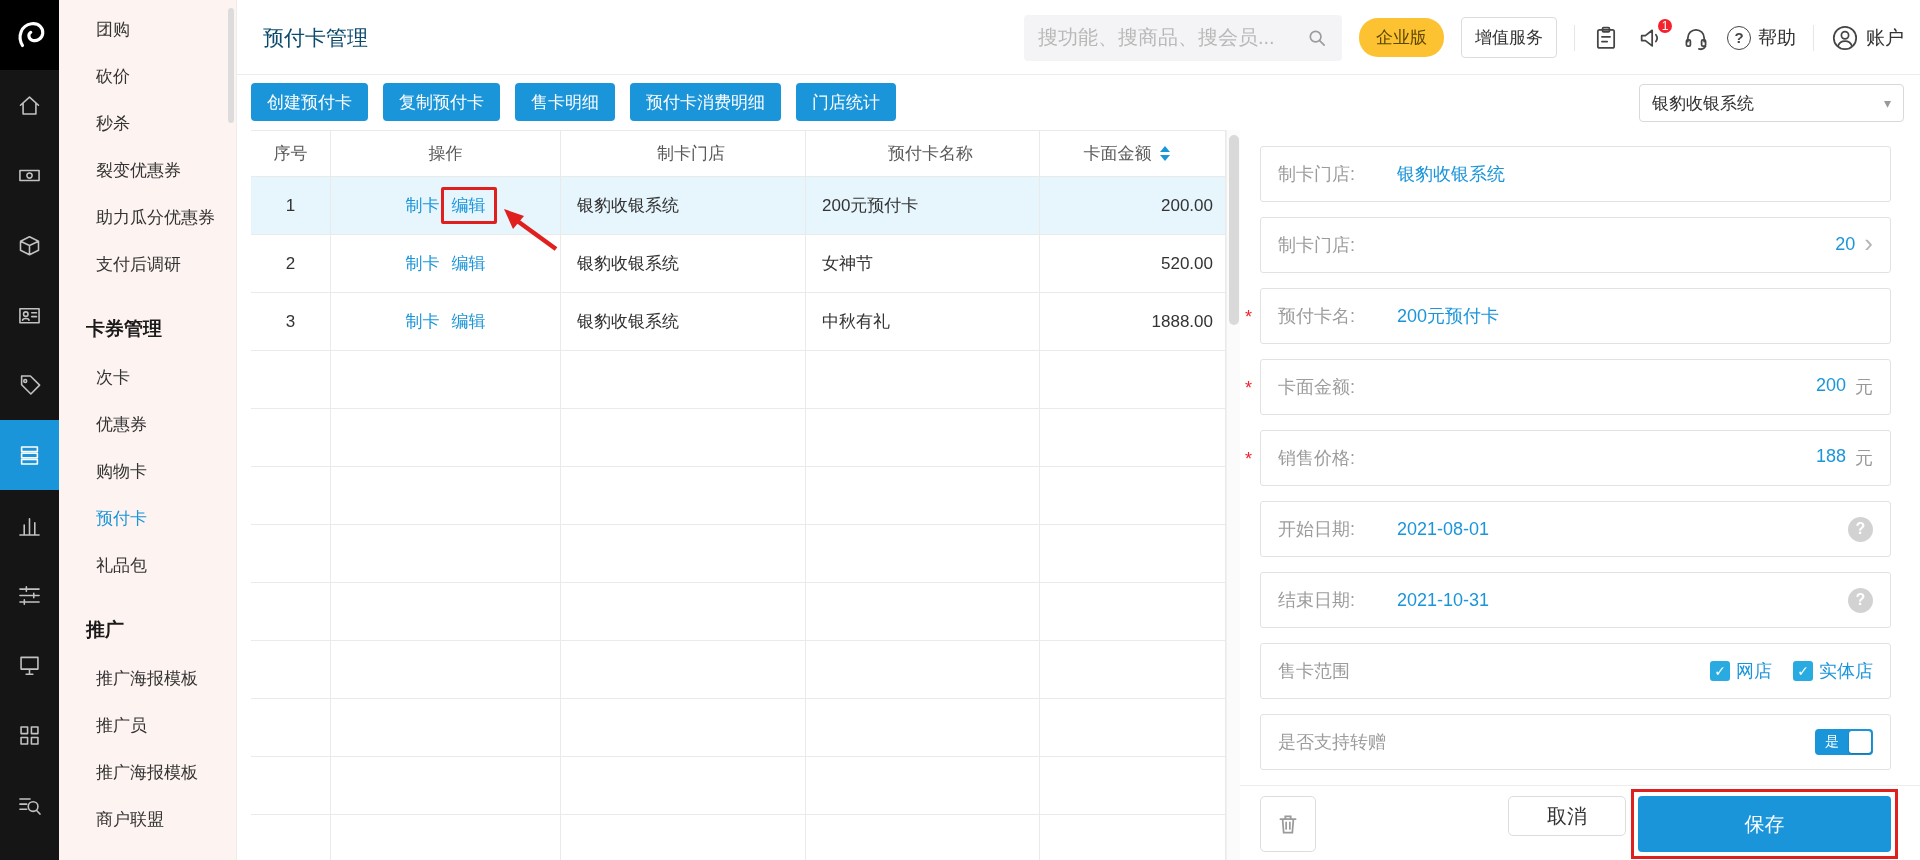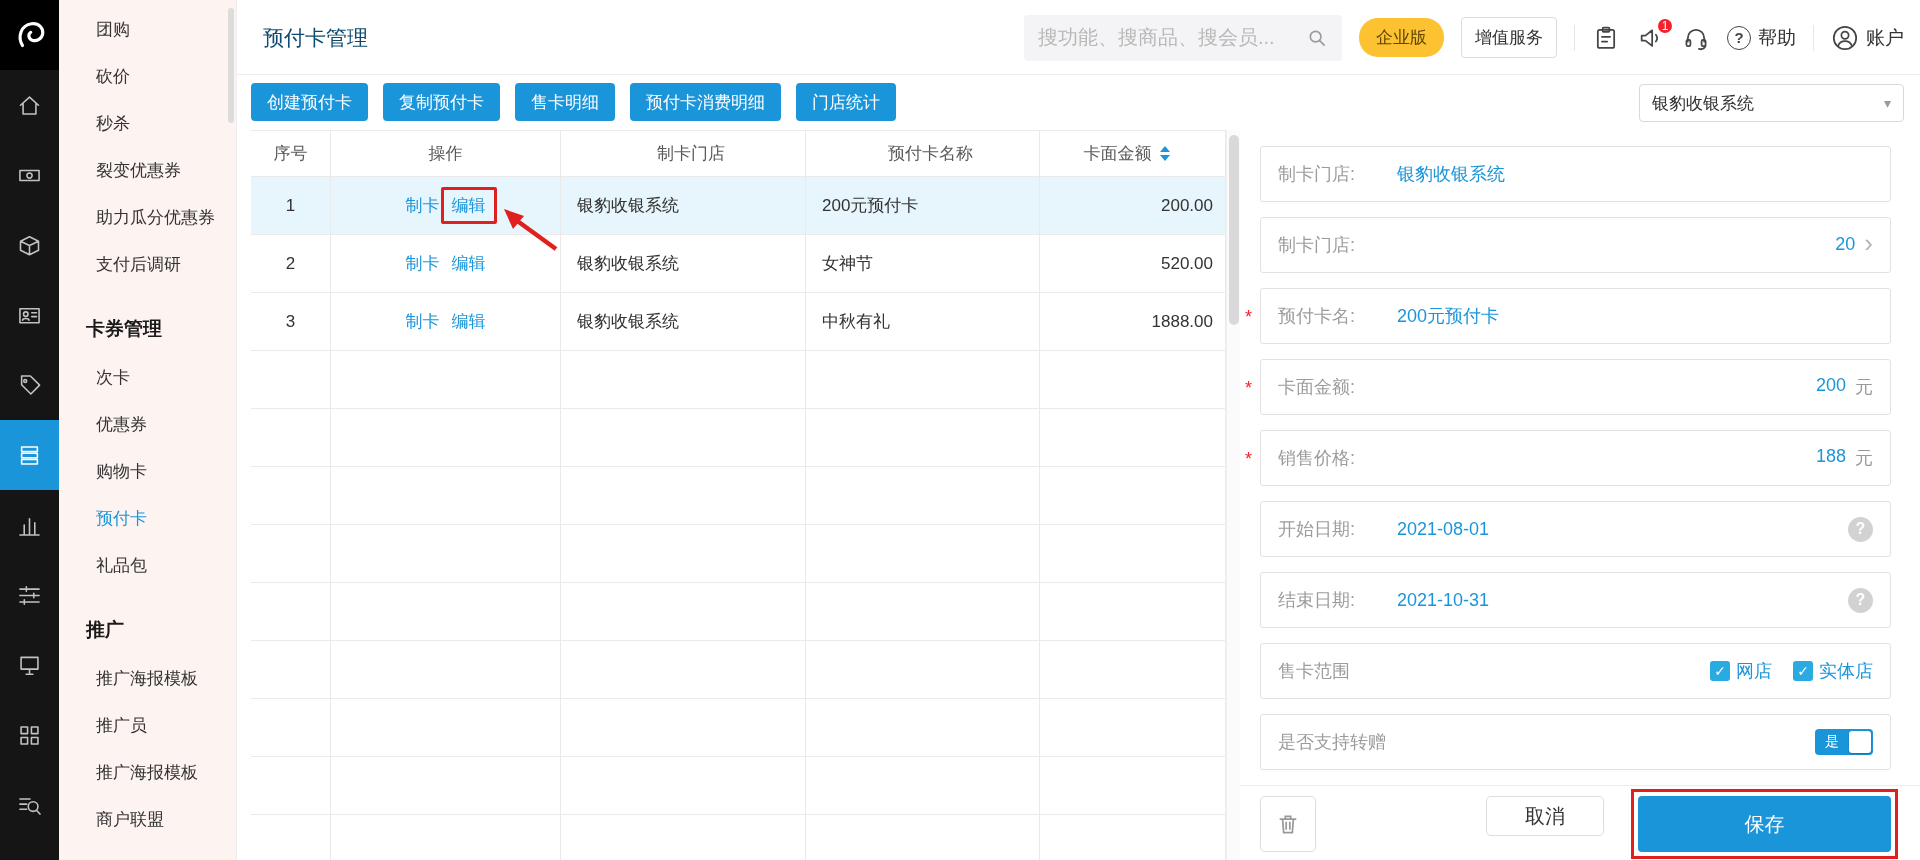--- a/index.html
+++ b/index.html
@@ -86,21 +86,21 @@
 .helpc{width:25px;height:25px;border-radius:50%;background:#d2d2d2;color:#fff;font-size:16px;display:flex;align-items:center;justify-content:center;font-weight:bold;cursor:pointer;}
 .cbg{display:inline-flex;align-items:center;gap:6px;margin-left:12px;cursor:pointer;}
 .cb{width:20px;height:20px;border-radius:3px;background:#29abe2;color:#fff;font-size:14px;display:flex;align-items:center;justify-content:center;}
 .cbl{color:#1b95da;font-size:18px;}
 .toggle{width:58px;height:26px;background:#1b95da;border-radius:4px;position:relative;display:inline-flex;align-items:center;cursor:pointer;}
 .tg-text{color:#fff;font-size:14px;margin-left:10px;}
 .tg-knob{position:absolute;right:2px;top:2px;width:22px;height:22px;background:#fff;border-radius:3px;box-shadow:0 1px 2px rgba(0,0,0,.25);}
 .p-bottom{position:absolute;left:0;right:0;bottom:0;height:75px;border-top:1px solid #ececec;background:#fff;}
 .trash-btn{position:absolute;left:20px;top:10px;width:56px;height:56px;border:1px solid #ddd;border-radius:5px;display:flex;align-items:center;justify-content:center;background:#fff;}
 .trash-btn svg{width:26px;height:26px;stroke:#9a9a9a;fill:none;stroke-width:1.6;stroke-linecap:round;}
-.cancel-btn{position:absolute;left:246px;top:10px;width:118px;height:40px;border:1px solid #ddd;border-radius:5px;font-size:20px;color:#333;background:#fff;}
+.cancel-btn{position:absolute;left:268px;top:10px;width:118px;height:40px;border:1px solid #ddd;border-radius:5px;font-size:20px;color:#333;background:#fff;}
 .save-wrap{position:absolute;left:391px;top:3px;border:3px solid #e01f1f;padding:4px;}
 .save-btn{display:block;width:253px;height:56px;background:#1b95da;color:#fff;font-size:20px;border-radius:4px;}
 
 
 .anno-arrow{position:absolute;left:500px;top:205px;width:62px;height:50px;z-index:4;pointer-events:none;}
 </style>
 </head>
 <body>
 
 <div class="rail">

